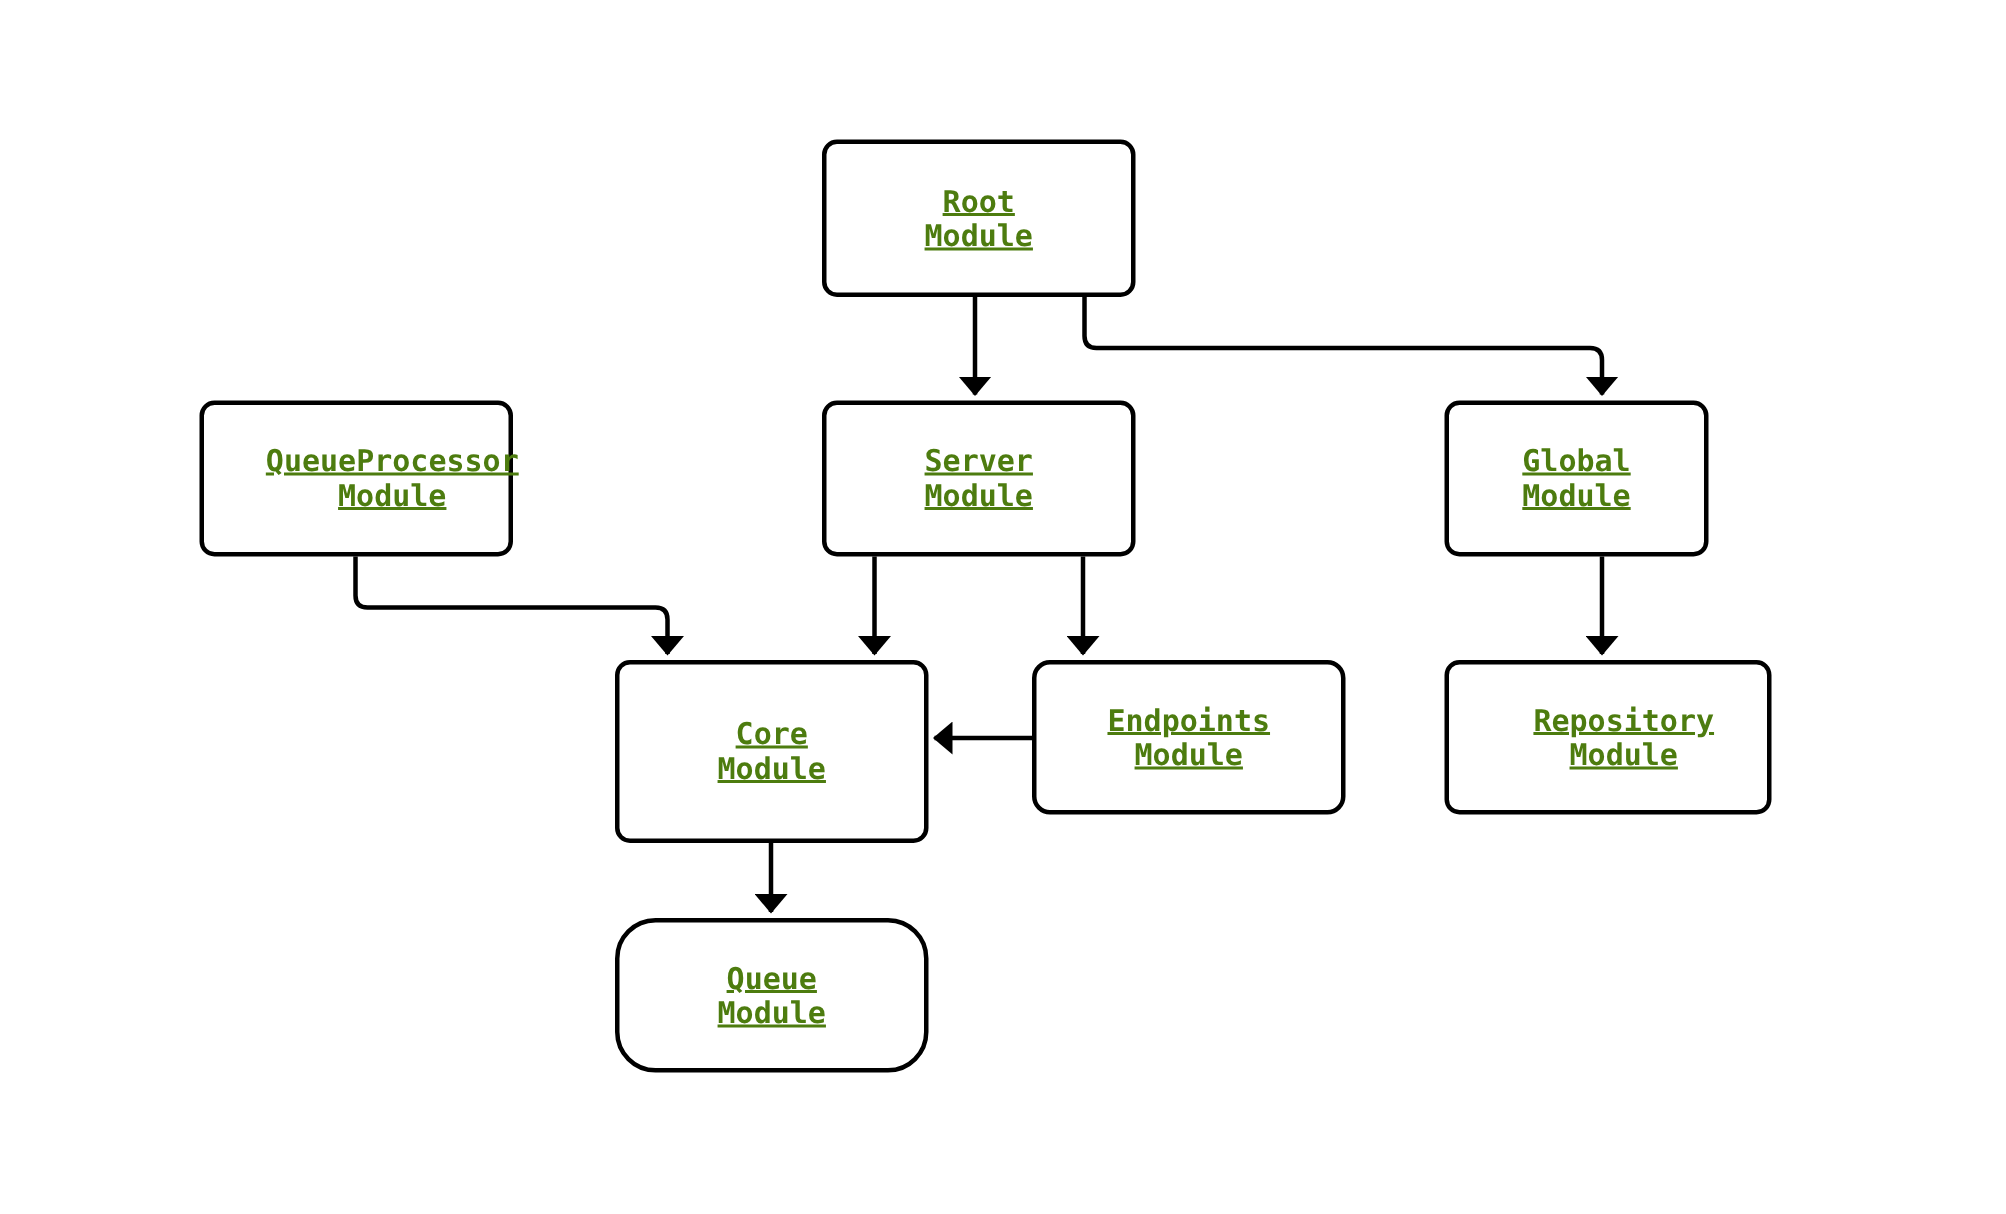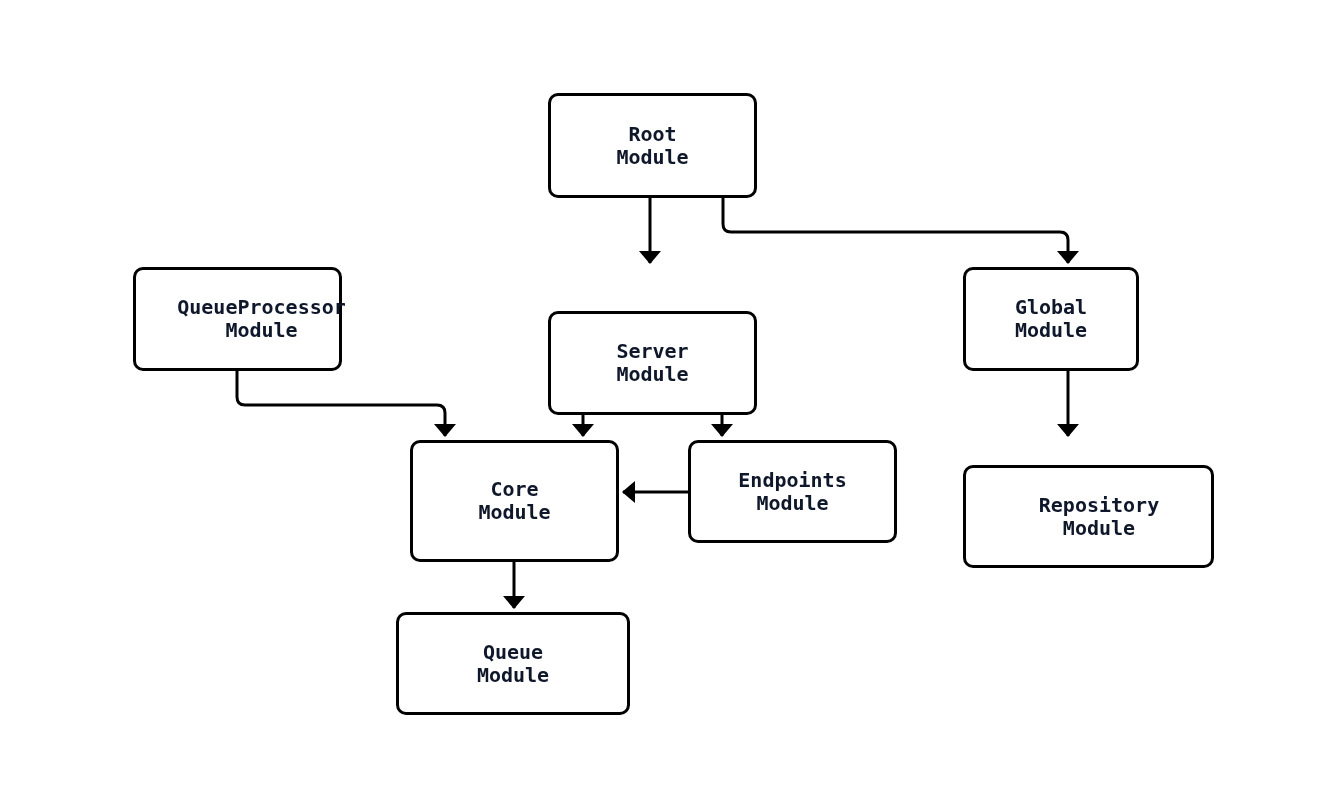--- a/index.html
+++ b/index.html
@@ -37,31 +37,32 @@
     align-items: center;
     justify-content: center;
   }
   .node-label {
     display: block;
     white-space: pre-line;
     text-align: center;
     font-weight: bold;
     font-size: 20px;
     line-height: 23px;
-    color: #0f172a;
+    color: #4d7c0f;
+    text-decoration: underline;
   }
   
   .n-root           { left: 548px;  top: 93px;  width: 209px; height: 105px; }
   .n-queueprocessor { left: 133px;  top: 267px; width: 209px; height: 104px; padding-left: 48px; }
-  .n-server         { left: 548px;  top: 267px; width: 209px; height: 104px; margin-top: 44px; }
+  .n-server         { left: 548px;  top: 267px; width: 209px; height: 104px; }
   .n-global         { left: 963px;  top: 267px; width: 176px; height: 104px; }
   .n-core           { left: 410px;  top: 440px; width: 209px; height: 122px; }
-  .n-endpoints      { left: 688px;  top: 440px; width: 209px; height: 103px; }
-  .n-repository     { left: 963px;  top: 465px; width: 251px; height: 103px; padding-left: 21px; }
-  .n-queue          { left: 396px;  top: 612px; width: 234px; height: 103px; }
+  .n-endpoints      { left: 688px;  top: 440px; width: 209px; height: 103px; border-radius: 12px; }
+  .n-repository     { left: 963px;  top: 440px; width: 218px; height: 103px; padding-left: 21px; }
+  .n-queue          { left: 410px;  top: 612px; width: 209px; height: 103px; border-radius: 27px; }
 </style>
 </head>
 <body>
 
 <div class="canvas">
 
   <svg class="edges" viewBox="0 0 1337 809" xmlns="http://www.w3.org/2000/svg">
     <defs>
       <marker id="arrowhead" markerUnits="userSpaceOnUse" viewBox="0 0 13 22" markerWidth="13" markerHeight="22" refX="12" refY="11" orient="auto">
         <path d="M0,0 L13,11 L0,22 Z" fill="#000000"></path>

